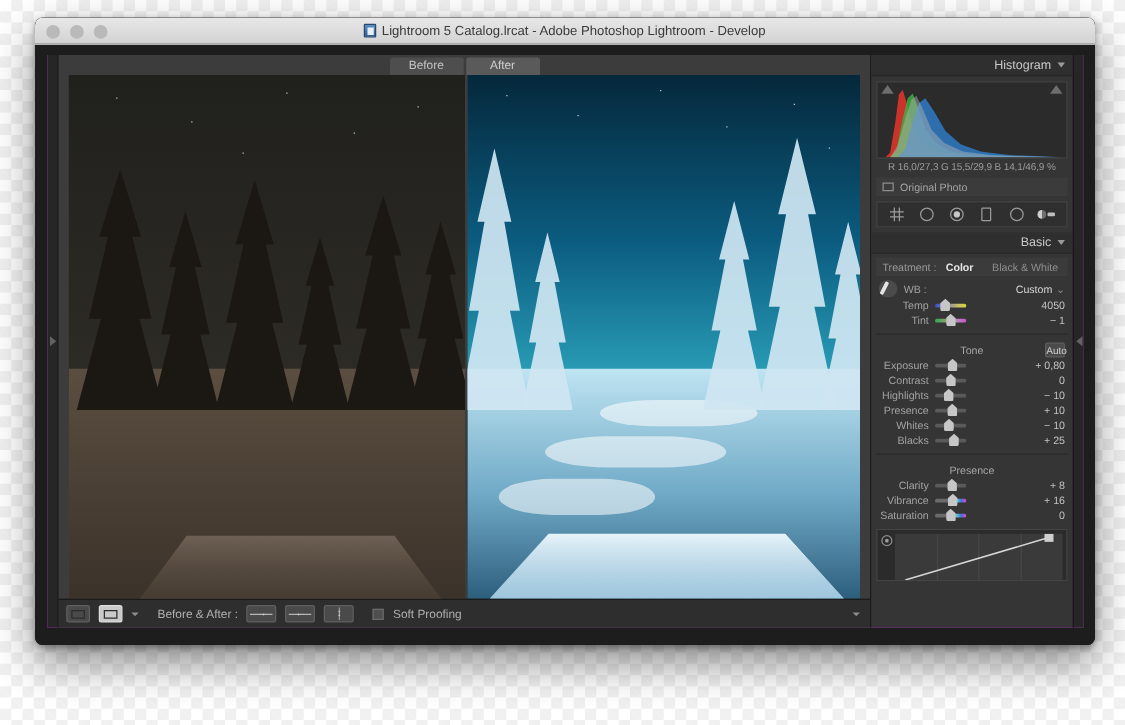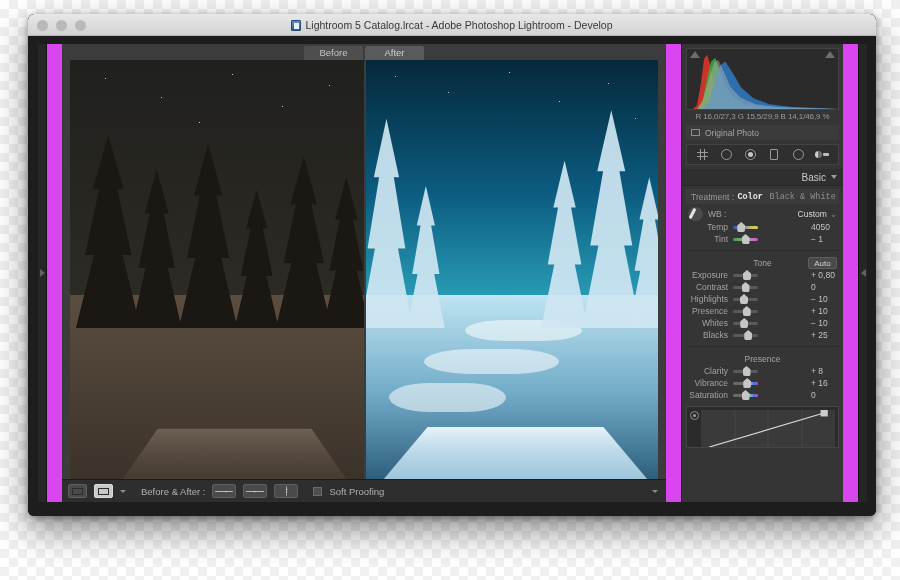--- a/index.html
+++ b/index.html
@@ -54,21 +54,20 @@
   }
   
   .app {
     position: absolute; left: 0; right: 0; top: 22px; bottom: 0;
     background: #1d1d1d;
   }
   .app-inner {
     position: absolute; left: 10px; right: 9px; top: 8px; bottom: 14px;
     background: #d946ef;
     display: flex;
-    gap: 15px;
   }
   
   .edge-arrow {
     width: 9px; background: #262626; flex: 0 0 9px;
     display: flex; align-items: center; justify-content: center;
     border-right: 1px solid #151515;
   }
   .edge-arrow.right { border-right: none; border-left: 1px solid #151515; }
   .tri-r { width: 0; height: 0; border-left: 5px solid #626262;
     border-top: 4px solid transparent; border-bottom: 4px solid transparent; }
@@ -174,44 +173,44 @@
       linear-gradient(#9b9b9b,#9b9b9b) 0 3px/100% 1px no-repeat,
       linear-gradient(#9b9b9b,#9b9b9b) 0 7px/100% 1px no-repeat,
       linear-gradient(#9b9b9b,#9b9b9b) 3px 0/1px 100% no-repeat,
       linear-gradient(#9b9b9b,#9b9b9b) 7px 0/1px 100% no-repeat; }
   .ti .brush { display: flex; align-items: center; gap: 1px; }
   .ti .brush .b1 { width: 7px; height: 7px; border-radius: 50%; background: linear-gradient(90deg,#cfcfcf 50%, #6f6f6f 50%); }
   .ti .brush .b2 { width: 6px; height: 3px; background: #bdbdbd; border-radius: 1px; }
 
   .treat-row { margin: 3px 4px 0 4px; height: 15px; background: #3b3b3b; display: flex; align-items: center; font-size: 8.5px; }
   .treat-row .lbl { padding-left: 5px; color: #9a9a9a; flex: 0 0 auto; }
-  .treat-row .opt { flex: 1 1 auto; text-align: center; color: #8e8e8e; font-family: Liberation Mono, monospace; }
+  .treat-row .opt { flex: 1 1 auto; text-align: center; color: #8e8e8e; }
   .treat-row .opt.sel { color: #e8e8e8; font-weight: bold; }
 
   .sec { padding: 3px 6px 2px 6px; }
   .wb-row { display: flex; align-items: center; gap: 4px; height: 14px; }
   .eyedrop { width: 16px; height: 15px; position: relative; flex: 0 0 16px; }
   .eyedrop .e1 { position: absolute; left: 0; top: 0; width: 15px; height: 14px; background: #4b4b4b; border-radius: 50%; }
   .eyedrop .e2 { position: absolute; left: 3px; top: 1px; width: 3px; height: 11px; background: #e4e4e4; transform: rotate(27deg); border-radius: 1px; }
   .wb-lbl { flex: 1 1 auto; text-align: left; color: #a2a2a2; font-size: 8.5px; }
   .wb-val { color: #d7d7d7; font-size: 8.5px; }
   .wb-val .dd { color: #8a8a8a; margin-left: 3px; }
 
   .slider { display: flex; align-items: center; height: 12px; gap: 5px; }
   .s-label { width: 40px; text-align: right; color: #a2a2a2; font-size: 8.5px; flex: 0 0 40px; }
   .s-track { flex: 1 1 auto; height: 3px; background: #5a5a5a; border-radius: 2px; position: relative; }
   .s-track.temp { background: linear-gradient(90deg,#3a4fc4,#6a74b8,#9a9a90,#c9c163,#dcd23f); }
   .s-track.tint { background: linear-gradient(90deg,#2fa84a,#88a06e,#b08fb0,#cf52cf); }
   .s-track.vib  { background: linear-gradient(90deg,#6a6a6a 40%,#c9b44a 58%,#4ec0d8 72%,#4a6ed8 84%,#d84ad8); }
   .s-track.sat  { background: linear-gradient(90deg,#6a6a6a 40%,#c9b44a 58%,#4ec0d8 72%,#4a6ed8 84%,#d84ad8); }
   .knob { position: absolute; top: -3.5px; width: 8px; height: 10px; background: #c6c6c6;
     border-radius: 2px; clip-path: polygon(50% 0%, 100% 35%, 100% 100%, 0 100%, 0 35%); transform: translateX(-4px); }
-  .s-val { width: 26px; color: #c2c2c2; font-size: 8.5px; flex: 0 0 26px; margin-left: 48px; }
+  .s-val { width: 26px; text-align: right; color: #c2c2c2; font-size: 8.5px; flex: 0 0 26px; margin-left: 48px; }
   .sec-title { text-align: center; color: #a6a6a6; font-size: 8.5px; height: 12px; line-height: 12px; position: relative; }
-  .auto-btn { position: absolute; right: 0; top: 0; width: 29px; height: 12px; line-height: 11px; text-align: center;
+  .auto-btn { position: absolute; right: 0; top: 0; width: 16px; height: 12px; line-height: 11px; text-align: center;
     background: #4a4a4a; border: 1px solid #5e5e5e; border-radius: 2px; color: #d2d2d2; font-size: 8px; }
   .divider { height: 1px; background: #2b2b2b; margin: 3px 4px; }
 
   .tc-head { height: 16px; display: flex; align-items: center; justify-content: flex-end; padding: 0 6px; gap: 5px;
     background: #2f2f2f; color: #c9c9c9; font-size: 10px; border-top: 1px solid #262626; position: relative; }
   .tc-sq { position: absolute; left: 5px; top: 4px; width: 7px; height: 7px; background: #6d6d6d; }
   .tc-box { margin: 3px 4px; height: 42px; background: #2b2b2b; border: 1px solid #454545; position: relative; overflow: hidden; }
   .tc-grid { position: absolute; left: 14px; right: 3px; top: 3px; bottom: 0; background: #3a3a3a; }
   .tc-target { position: absolute; left: 3px; top: 4px; width: 9px; height: 9px; border: 1px solid #8d8d8d; border-radius: 50%;
     display: flex; align-items: center; justify-content: center; }
@@ -322,20 +321,24 @@
           </div>
           <div class="tb-sep"></div>
           <div class="chk"></div>
           <span>Soft Proofing</span>
           <div class="tri-dn tb-right-tri"></div>
         </div>
       </div>
 
       <div class="right-panel">
 
+        <div class="panel-head">
+          <span>Histogram</span>
+          <span class="tri"></span>
+        </div>
 
         <div class="hist-box">
           <div class="clip" style="left:3px"></div>
           <div class="clip" style="right:3px"></div>
           <svg width="100%" height="100%" viewBox="0 0 150 62" preserveAspectRatio="none">
             <path d="M6 62 L10 58 L14 34 L17 10 L20 6 L23 16 L27 34 L33 46 L40 54 L52 58 L70 60 L100 61 L150 62 Z" fill="#d8342a" opacity=".92"></path>
             <path d="M10 62 L15 56 L20 30 L24 13 L28 9 L32 20 L38 38 L46 50 L58 57 L78 60 L110 61 L150 62 Z" fill="#3fae45" opacity=".82"></path>
             <path d="M16 62 L22 55 L28 32 L33 17 L38 13 L45 24 L54 40 L66 51 L82 57 L104 60 L130 61 L150 62 Z" fill="#2f7ecb" opacity=".82"></path>
             <path d="M10 62 L16 52 L22 30 L27 14 L31 11 L36 22 L43 39 L53 50 L68 57 L90 60 L120 61 L150 62 Z" fill="#bdbdbd" opacity=".42"></path>
           </svg>

